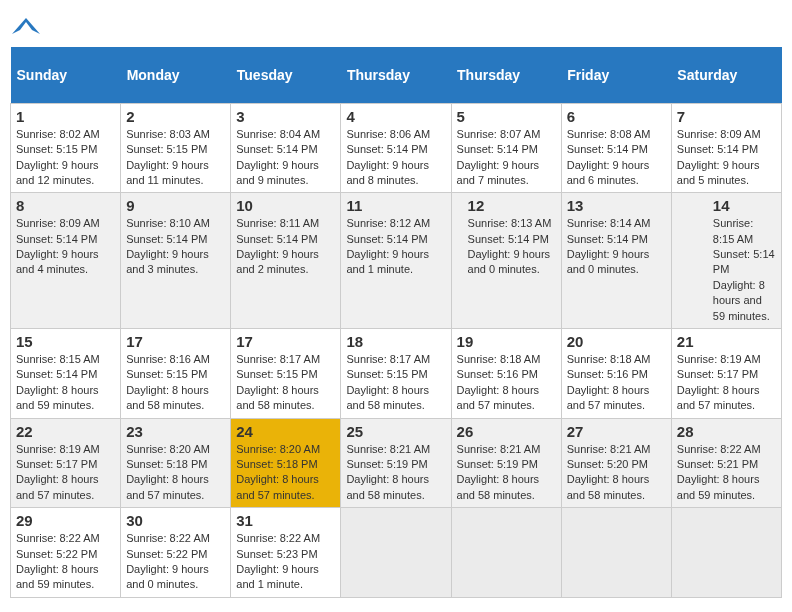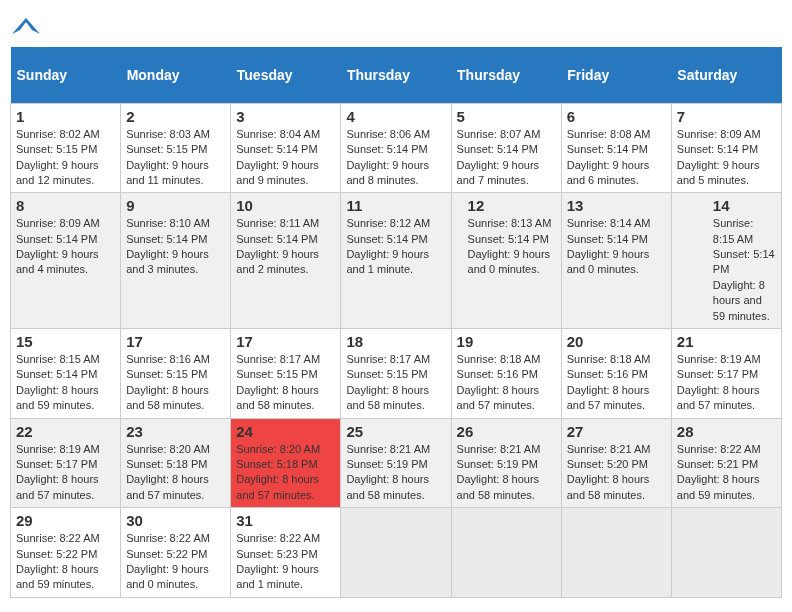--- a/index.html
+++ b/index.html
@@ -211,21 +211,21 @@
       </tr>
       <tr>
         <td style="background: rgb(240, 240, 240);">
           <span class="day-num">22</span>
           <div class="day-info">Sunrise: 8:19 AM<br>Sunset: 5:17 PM<br>Daylight: 8 hours and 57 minutes.</div>
         </td>
         <td style="background: rgb(240, 240, 240);">
           <span class="day-num">23</span>
           <div class="day-info">Sunrise: 8:20 AM<br>Sunset: 5:18 PM<br>Daylight: 8 hours and 57 minutes.</div>
         </td>
-        <td style="background: #ef4444;">
+        <td style="background: #eab308;">
           <span class="day-num">24</span>
           <div class="day-info">Sunrise: 8:20 AM<br>Sunset: 5:18 PM<br>Daylight: 8 hours and 57 minutes.</div>
         </td>
         <td style="background: rgb(240, 240, 240);">
           <span class="day-num">25</span>
           <div class="day-info">Sunrise: 8:21 AM<br>Sunset: 5:19 PM<br>Daylight: 8 hours and 58 minutes.</div>
         </td>
         <td style="background: rgb(240, 240, 240);">
           <span class="day-num">26</span>
           <div class="day-info">Sunrise: 8:21 AM<br>Sunset: 5:19 PM<br>Daylight: 8 hours and 58 minutes.</div>

